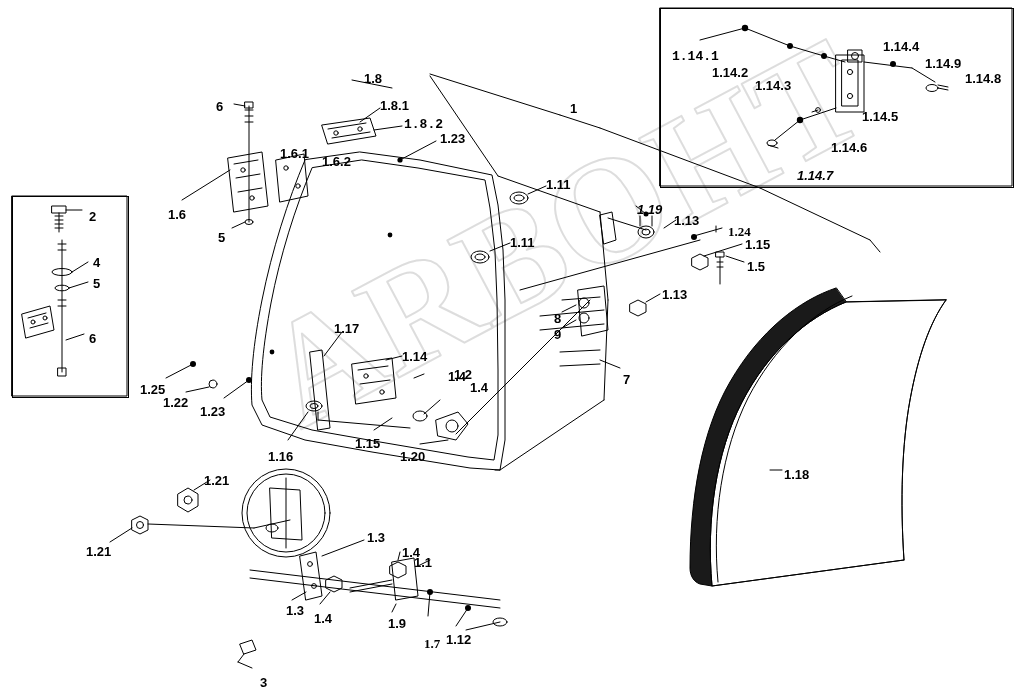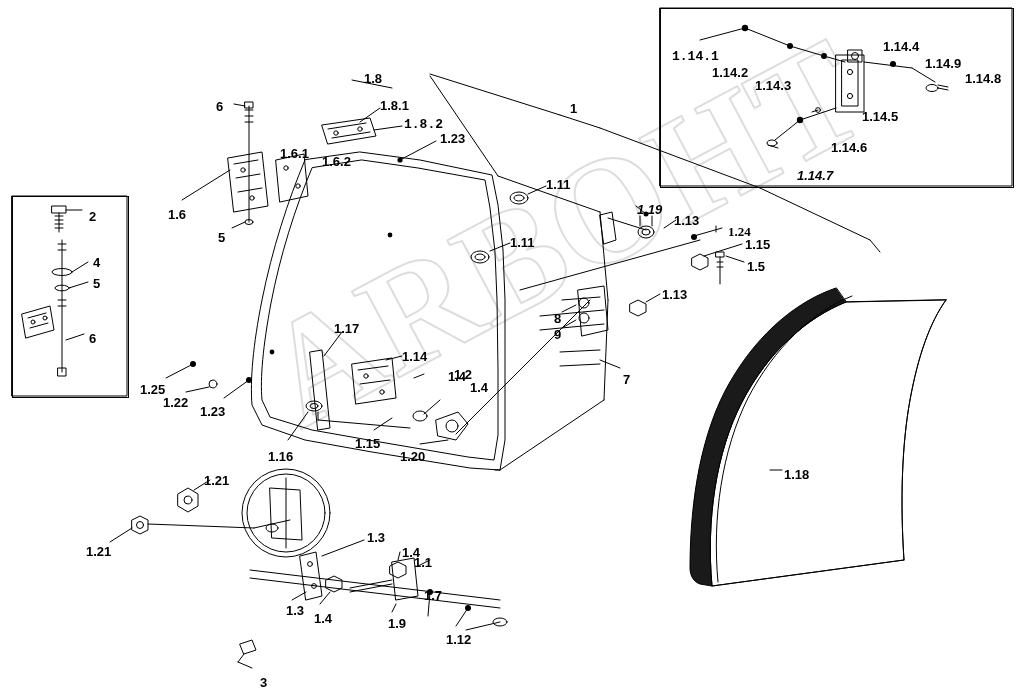--- a/index.html
+++ b/index.html
@@ -375,21 +375,21 @@
   <div class="label" style="left:355px; top:437px;">1.15</div>
   <div class="label" style="left:400px; top:450px;">1.20</div>
   <div class="label" style="left:204px; top:474px;">1.21</div>
   <div class="label" style="left:86px;  top:545px;">1.21</div>
   <div class="label" style="left:367px; top:531px;">1.3</div>
   <div class="label" style="left:402px; top:546px;">1.4</div>
   <div class="label" style="left:414px; top:556px;">1.1</div>
   <div class="label" style="left:286px; top:604px;">1.3</div>
   <div class="label" style="left:314px; top:612px;">1.4</div>
   <div class="label" style="left:388px; top:617px;">1.9</div>
-  <div class="label" style="left:424px; top:589px;">1.7</div>
+  <div class="label" style="left:424px; top:637px;font-family:Liberation Serif, serif;">1.7</div>
   <div class="label" style="left:446px; top:633px;">1.12</div>
   <div class="label" style="left:260px; top:676px;">3</div>
   <div class="label" style="left:784px; top:468px;">1.18</div>
 
   <div class="label" style="left:672px; top:50px;font-family:Liberation Mono, monospace;">1.14.1</div>
   <div class="label" style="left:712px; top:66px;">1.14.2</div>
   <div class="label" style="left:755px; top:79px;">1.14.3</div>
   <div class="label" style="left:883px; top:40px;">1.14.4</div>
   <div class="label" style="left:925px; top:57px;">1.14.9</div>
   <div class="label" style="left:965px; top:72px;">1.14.8</div>

